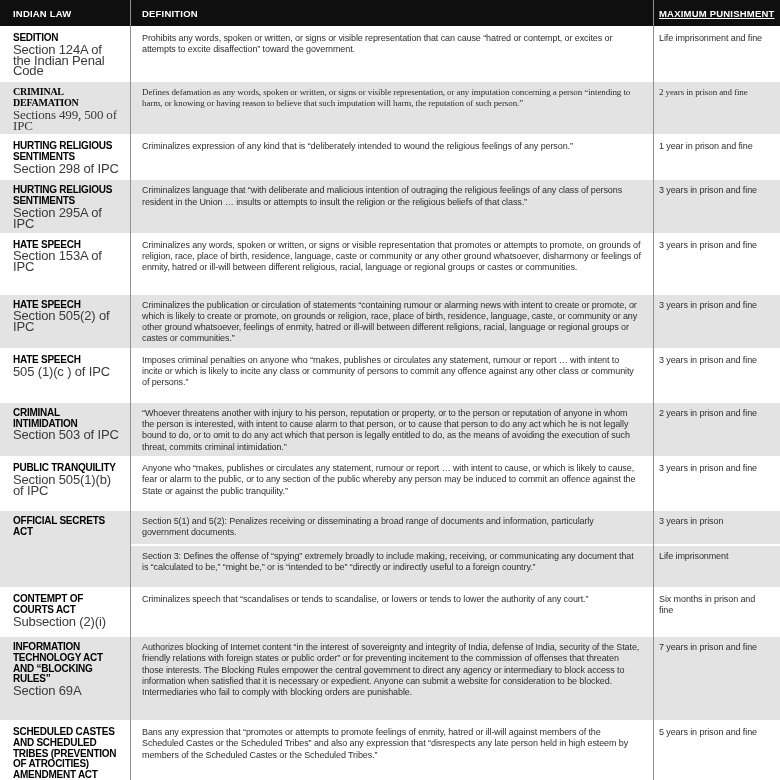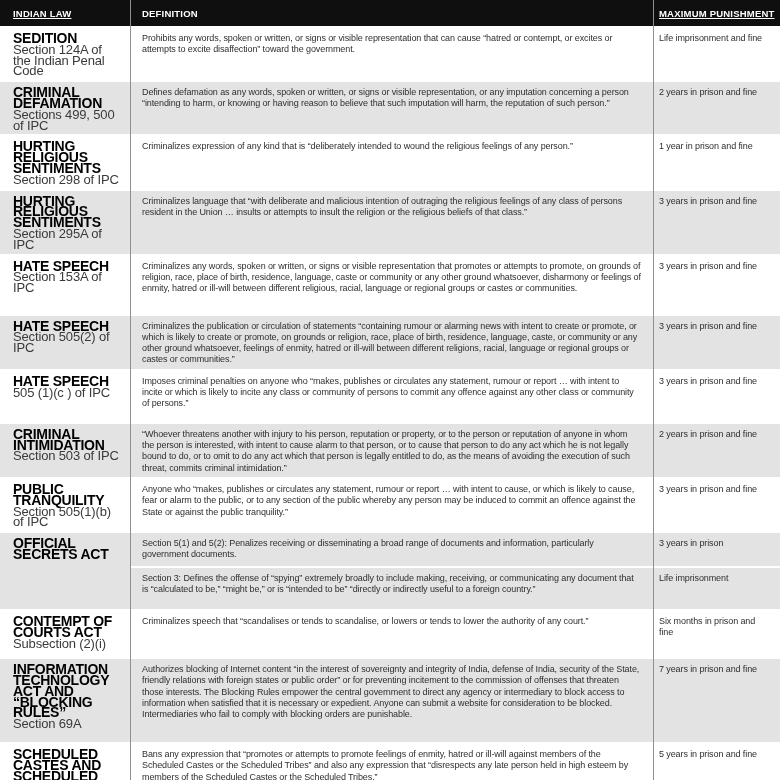--- a/index.html
+++ b/index.html
@@ -28,30 +28,30 @@
     color: #ffffff;
     height: 26px;
     font-size: 9.5px;
     font-weight: bold;
     text-align: left;
     vertical-align: middle;
     letter-spacing: 0.2px;
     white-space: nowrap;
     overflow: hidden;
   }
-  th.h-law { padding-left: 13px; text-decoration: underline; }
+  th.h-law { padding-left: 13px; }
   th.h-def { padding-left: 12px; margin-top: 37px; }
   th.h-pun { padding-left: 6px; text-decoration: underline; }
   td { vertical-align: top; background: #ffffff; }
   tr.shade-gray td { background: #e3e3e3; }
   td.law-cell  { padding: 5px 8px 3px 13px; }
   td.def-cell  { padding: 5px 12px 3px 12px; }
   td.pun-cell  { padding: 5px 10px 3px 6px; }
   .law-title {
-    font-size: 14px;
+    font-size: 10px;
     font-weight: bold;
     color: #000000;
     line-height: 10.8px;
     letter-spacing: -0.25px;
   }
   .law-sub {
     font-size: 13px;
     color: #3a3a3a;
     line-height: 10.8px;
     letter-spacing: -0.15px;
@@ -102,21 +102,21 @@
               <div class="law-title">SEDITION</div>
               <div class="law-sub">Section 124A of the Indian Penal Code</div>
             </td>
             <td class="def-cell">
               <div class="body-text">Prohibits any words, spoken or written, or signs or visible representation that can cause “hatred or contempt, or excites or attempts to excite disaffection” toward the government.</div>
             </td>
             <td class="pun-cell">
               <div class="body-text">Life imprisonment and fine</div>
             </td>
           </tr>
-          <tr class="shade-gray" style="height: 47px;">
+          <tr class="shade-gray" style="height: 47px; font-family: Liberation Serif, serif;">
             <td class="law-cell">
               <div class="law-title">CRIMINAL DEFAMATION</div>
               <div class="law-sub">Sections 499, 500 of IPC</div>
             </td>
             <td class="def-cell">
               <div class="body-text">Defines defamation as any words, spoken or written, or signs or visible representation, or any imputation concerning a person “intending to harm, or knowing or having reason to believe that such imputation will harm, the reputation of such person.”</div>
             </td>
             <td class="pun-cell">
               <div class="body-text">2 years in prison and fine</div>
             </td>

